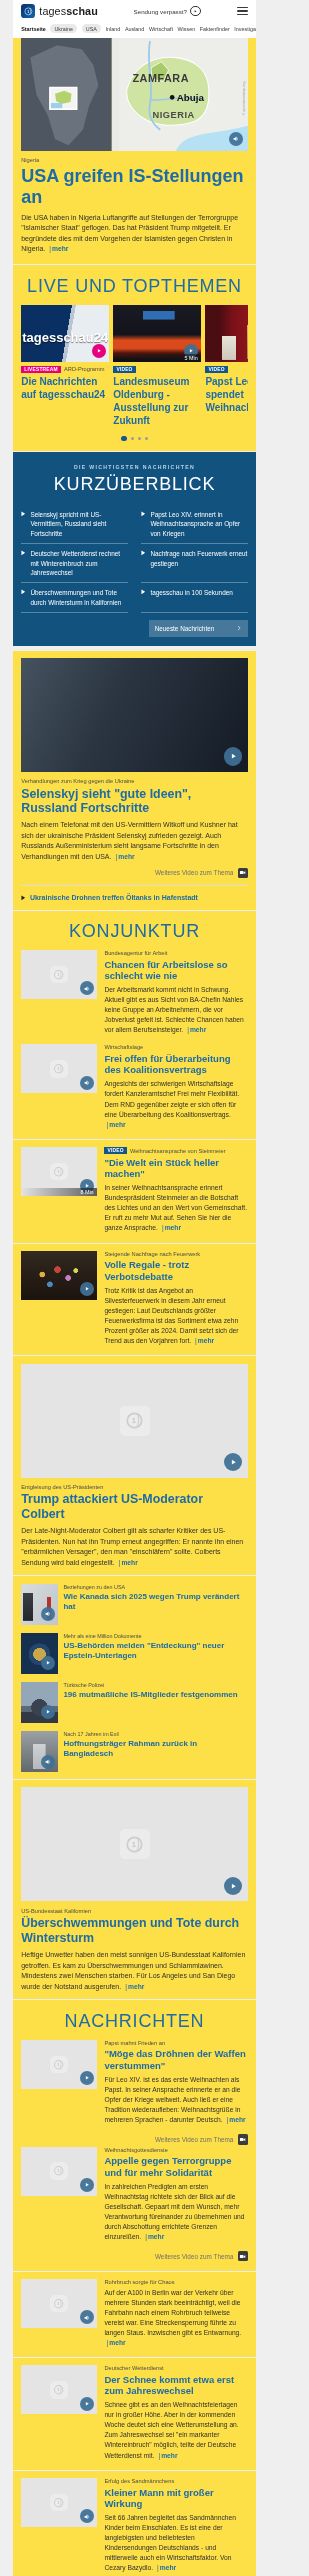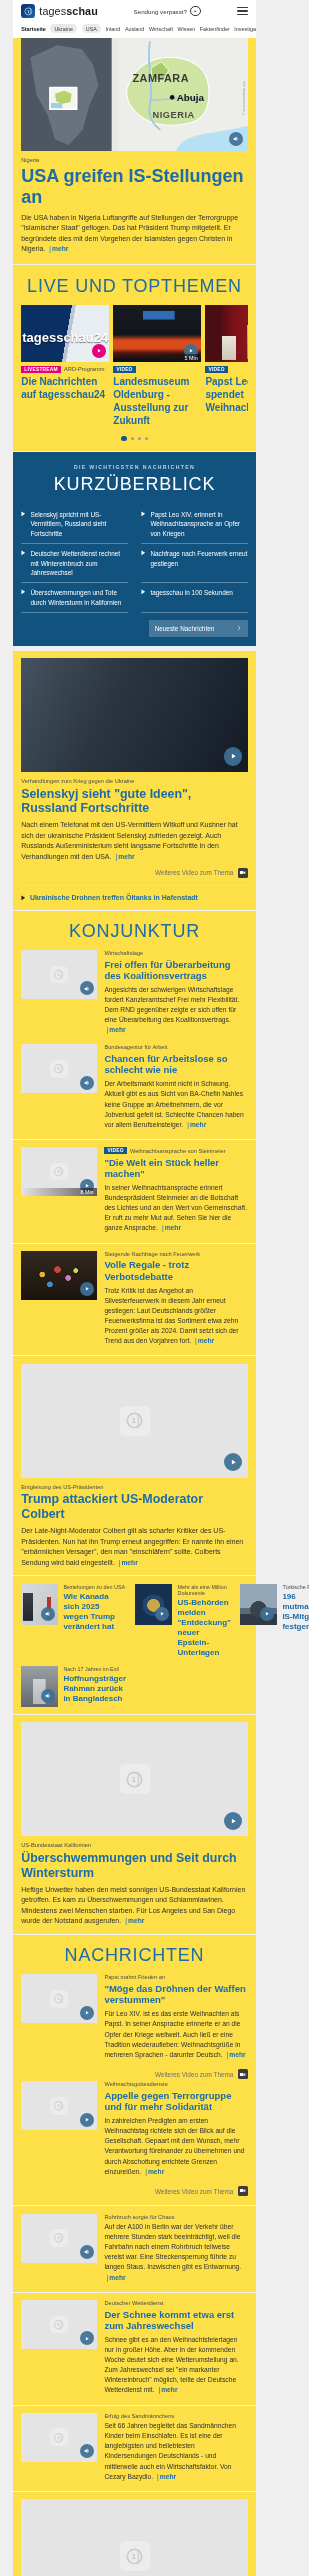--- a/index.html
+++ b/index.html
@@ -55,21 +55,21 @@
   .hl-big{font-size:12.4px;margin:1px 0 4.1px}
   .hl-row{font-size:9.5px;margin:0.5px 0 3.6px}
   .hl-mini{font-size:8px;line-height:1.25}
   .hl-car{font-size:10px;line-height:1.3;margin-top:2.6px}
   .teaser{font-size:6.7px;line-height:1.5;color:#2f2f2f;margin:0}
   .more{color:#1d6ba8;font-weight:bold;font-size:6.7px;white-space:nowrap}
   .more .bar{margin:0 1px 0 2.1px;font-weight:normal}
   .row{display:flex;gap:7.2px;margin-bottom:9.3px}
   .row:last-child{margin-bottom:2.1px}
   .rtxt{flex:1;min-width:0}
-  .grid2{display:grid;grid-template-columns:1fr 1fr 1fr;column-gap:9.3px;row-gap:8.2px}
+  .grid2{display:grid;grid-template-columns:1fr;column-gap:9.3px;row-gap:8.2px}
   .mini{display:flex;gap:5.2px}
   .mtxt{flex:1;min-width:0}
   .mtxt .kickrow{font-size:5.4px;margin-bottom:2.1px}
   .section-head{text-align:center;padding:3.1px 0 8.2px}
   .section-label{font-size:5.2px;letter-spacing:1.3px;color:#555;font-weight:bold;margin-bottom:3.6px}
   .section-title{font-size:18px;letter-spacing:0.8px;color:#1d6ba8;font-weight:normal}
   .panel .section-label{color:#b9d3e8}
   .panel .section-title{color:#fff}
   .after{display:flex;justify-content:flex-end;align-items:center;gap:4.1px;margin:5.2px 0 2.1px}
   .after a{color:#6f6f6f;font-size:6.4px}
@@ -342,48 +342,48 @@
             </span>
             <span class="cbtn">
               <svg viewBox="0 0 24 24">
                 <path d="M5 9v6h4l5 4V5L9 9z" fill="#fff"></path>
                 <path d="M16.5 8.5a5 5 0 010 7" stroke="#fff" stroke-width="1.6" fill="none" stroke-linecap="round"></path>
               </svg>
             </span>
           </div>
           <div class="rtxt">
             <div class="kickrow">
+              <span>Bundesagentur für Arbeit</span>
+            </div>
+            <a class="hl hl-row">Chancen für Arbeitslose so schlecht wie nie</a>
+            <p class="teaser"><span>Der Arbeitsmarkt kommt nicht in Schwung. Aktuell gibt es aus Sicht von BA-Chefin Nahles keine Gruppe an Arbeitnehmern, die vor Jobverlust gefeit ist. Schlechte Chancen haben vor allem Berufseinsteiger.</span> <span class="more"><span class="bar">|</span><span>mehr</span></span></p>
+          </div>
+        </div>
+        <div class="row">
+          <div class="media m-row placeholder">
+            <span class="globe">
+              <svg viewBox="0 0 40 40">
+                <circle cx="20" cy="20" r="12.5" fill="none" stroke="#cdcdcd" stroke-width="3"></circle>
+                <path d="M24.5 8.5c3.5 4 3.5 19-1 23" fill="none" stroke="#cdcdcd" stroke-width="2"></path>
+                <text x="19" y="24.5" text-anchor="middle" font-size="13" font-weight="bold" fill="#c6c6c6" font-family="Liberation Sans">1</text>
+              </svg>
+            </span>
+            <span class="cbtn">
+              <svg viewBox="0 0 24 24">
+                <path d="M5 9v6h4l5 4V5L9 9z" fill="#fff"></path>
+                <path d="M16.5 8.5a5 5 0 010 7" stroke="#fff" stroke-width="1.6" fill="none" stroke-linecap="round"></path>
+              </svg>
+            </span>
+          </div>
+          <div class="rtxt">
+            <div class="kickrow">
               <span>Wirtschaftslage</span>
             </div>
             <a class="hl hl-row">Frei offen für Überarbeitung des Koalitionsvertrags</a>
             <p class="teaser"><span>Angesichts der schwierigen Wirtschaftslage fordert Kanzleramtschef Frei mehr Flexibilität. Dem RND gegenüber zeigte er sich offen für eine Überarbeitung des Koalitionsvertrags.</span> <span class="more"><span class="bar">|</span><span>mehr</span></span></p>
-          </div>
-        </div>
-        <div class="row">
-          <div class="media m-row placeholder">
-            <span class="globe">
-              <svg viewBox="0 0 40 40">
-                <circle cx="20" cy="20" r="12.5" fill="none" stroke="#cdcdcd" stroke-width="3"></circle>
-                <path d="M24.5 8.5c3.5 4 3.5 19-1 23" fill="none" stroke="#cdcdcd" stroke-width="2"></path>
-                <text x="19" y="24.5" text-anchor="middle" font-size="13" font-weight="bold" fill="#c6c6c6" font-family="Liberation Sans">1</text>
-              </svg>
-            </span>
-            <span class="cbtn">
-              <svg viewBox="0 0 24 24">
-                <path d="M5 9v6h4l5 4V5L9 9z" fill="#fff"></path>
-                <path d="M16.5 8.5a5 5 0 010 7" stroke="#fff" stroke-width="1.6" fill="none" stroke-linecap="round"></path>
-              </svg>
-            </span>
-          </div>
-          <div class="rtxt">
-            <div class="kickrow">
-              <span>Bundesagentur für Arbeit</span>
-            </div>
-            <a class="hl hl-row">Chancen für Arbeitslose so schlecht wie nie</a>
-            <p class="teaser"><span>Der Arbeitsmarkt kommt nicht in Schwung. Aktuell gibt es aus Sicht von BA-Chefin Nahles keine Gruppe an Arbeitnehmern, die vor Jobverlust gefeit ist. Schlechte Chancen haben vor allem Berufseinsteiger.</span> <span class="more"><span class="bar">|</span><span>mehr</span></span></p>
           </div>
         </div>
       </section>
       <section class="card">
         <div class="row">
           <div class="media m-row placeholder">
             <span class="globe">
               <svg viewBox="0 0 40 40">
                 <circle cx="20" cy="20" r="12.5" fill="none" stroke="#cdcdcd" stroke-width="3"></circle>
                 <path d="M24.5 8.5c3.5 4 3.5 19-1 23" fill="none" stroke="#cdcdcd" stroke-width="2"></path>
@@ -515,21 +515,21 @@
           </span>
           <span class="cbtn cbtn-big">
             <svg viewBox="0 0 24 24">
               <path d="M9 6.5v11l9-5.5z" fill="#fff"></path>
             </svg>
           </span>
         </div>
         <div class="kickrow">
           <span>US-Bundesstaat Kalifornien</span>
         </div>
-        <a class="hl hl-big">Überschwemmungen und Seit durch Wintersturm</a>
+        <a class="hl hl-big">Überschwemmungen und Tote durch Wintersturm</a>
         <p class="teaser" style="font-size: 7px;"><span>Heftige Unwetter haben den meist sonnigen US-Bundesstaat Kalifornien getroffen. Es kam zu Überschwemmungen und Schlammlawinen. Mindestens zwei Menschen starben. Für Los Angeles und San Diego wurde der Notstand ausgerufen.</span> <span class="more"><span class="bar">|</span><span>mehr</span></span></p>
       </section>
       <section class="card">
         <div class="section-head">
           <div class="section-title">NACHRICHTEN</div>
         </div>
         <div class="row">
           <div class="media m-row placeholder">
             <span class="globe">
               <svg viewBox="0 0 40 40">
@@ -658,20 +658,21 @@
               <svg viewBox="0 0 24 24">
                 <path d="M5 9v6h4l5 4V5L9 9z" fill="#fff"></path>
                 <path d="M16.5 8.5a5 5 0 010 7" stroke="#fff" stroke-width="1.6" fill="none" stroke-linecap="round"></path>
               </svg>
             </span>
           </div>
           <div class="rtxt">
             <div class="kickrow">
               <span>Erfolg des Sandmännchens</span>
             </div>
+            <a class="hl hl-row">Kleiner Mann mit großer Wirkung</a>
             <p class="teaser"><span>Seit 66 Jahren begleitet das Sandmännchen Kinder beim Einschlafen. Es ist eine der langlebigsten und beliebtesten Kindersendungen Deutschlands - und mittlerweile auch ein Wirtschaftsfaktor. Von Cezary Bazydlo.</span> <span class="more"><span class="bar">|</span><span>mehr</span></span></p>
           </div>
         </div>
       </section>
       <section class="card">
         <div class="media m-big placeholder">
           <span class="globe">
             <svg viewBox="0 0 40 40">
               <circle cx="20" cy="20" r="12.5" fill="none" stroke="#cdcdcd" stroke-width="3"></circle>
               <path d="M24.5 8.5c3.5 4 3.5 19-1 23" fill="none" stroke="#cdcdcd" stroke-width="2"></path>

